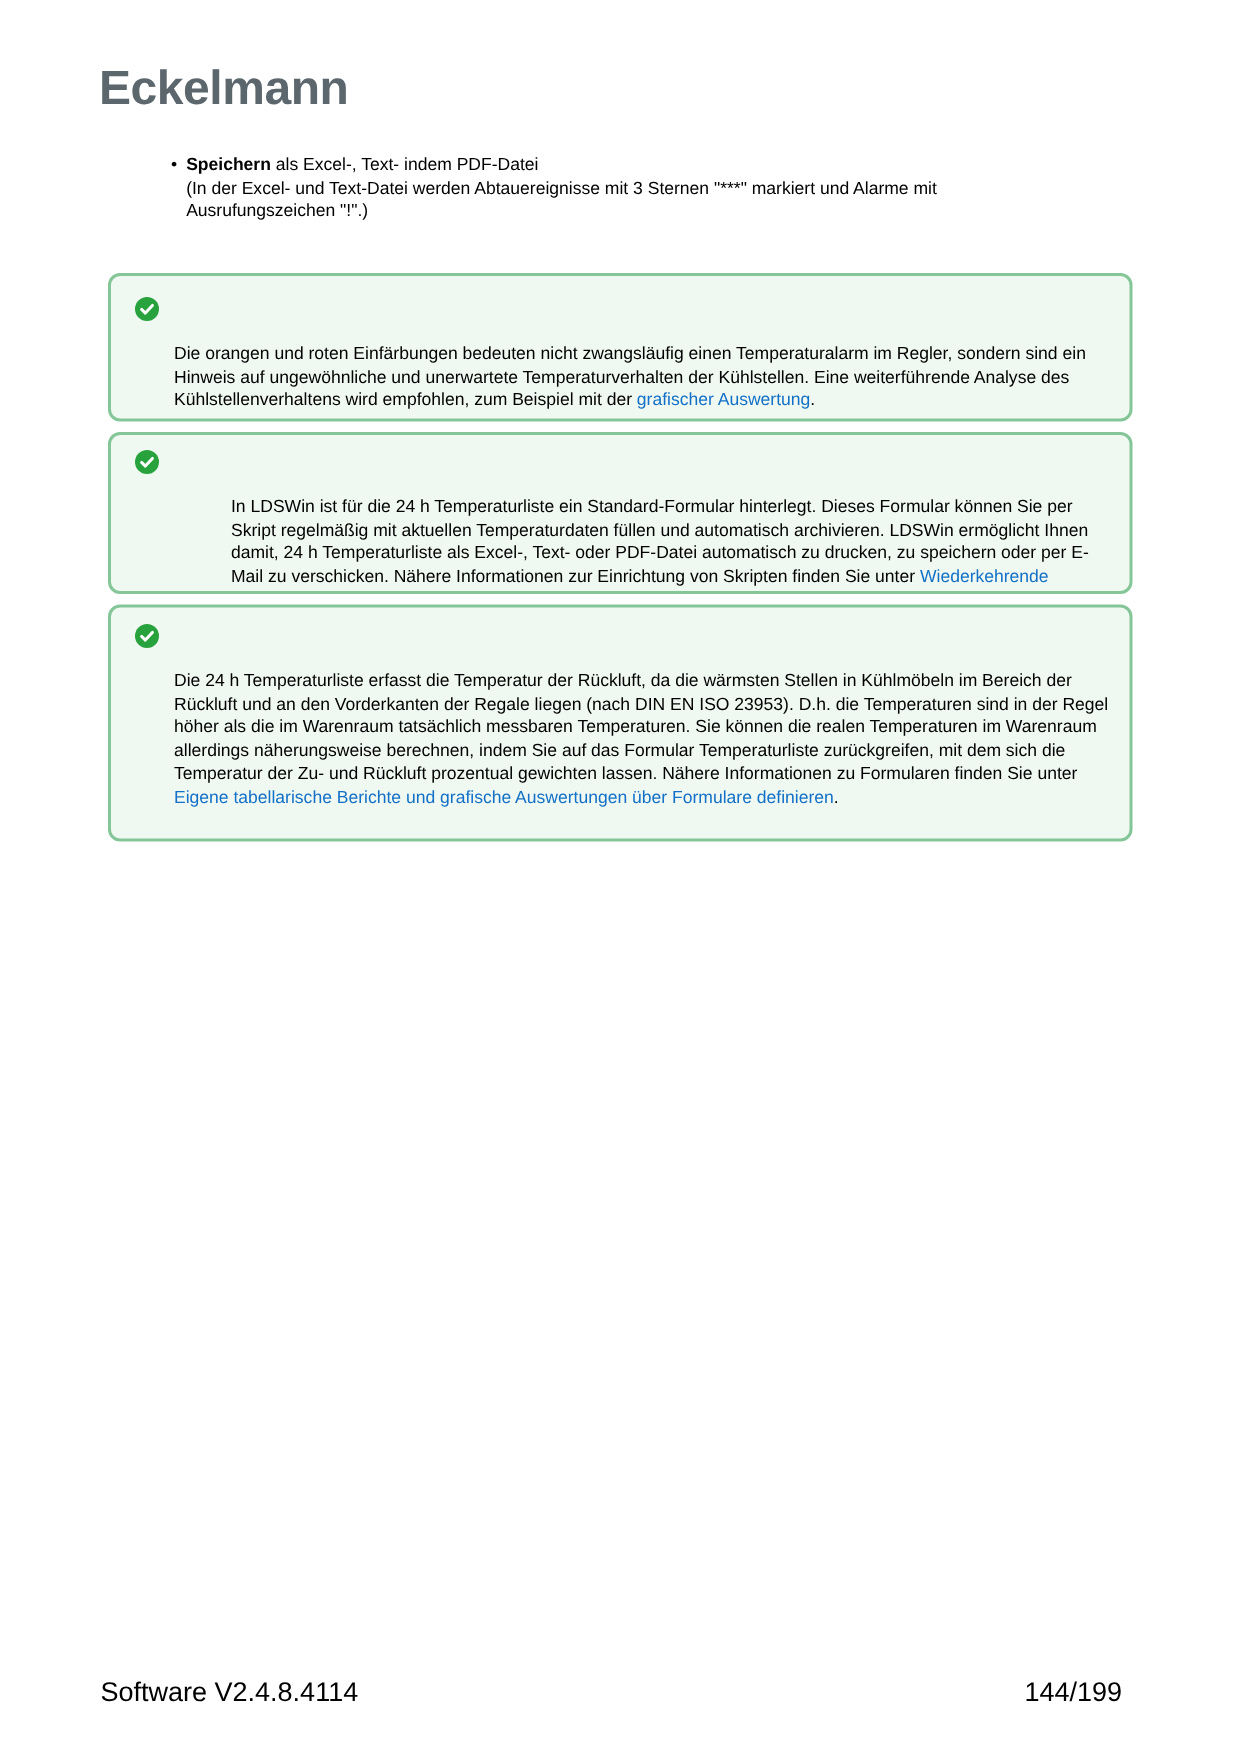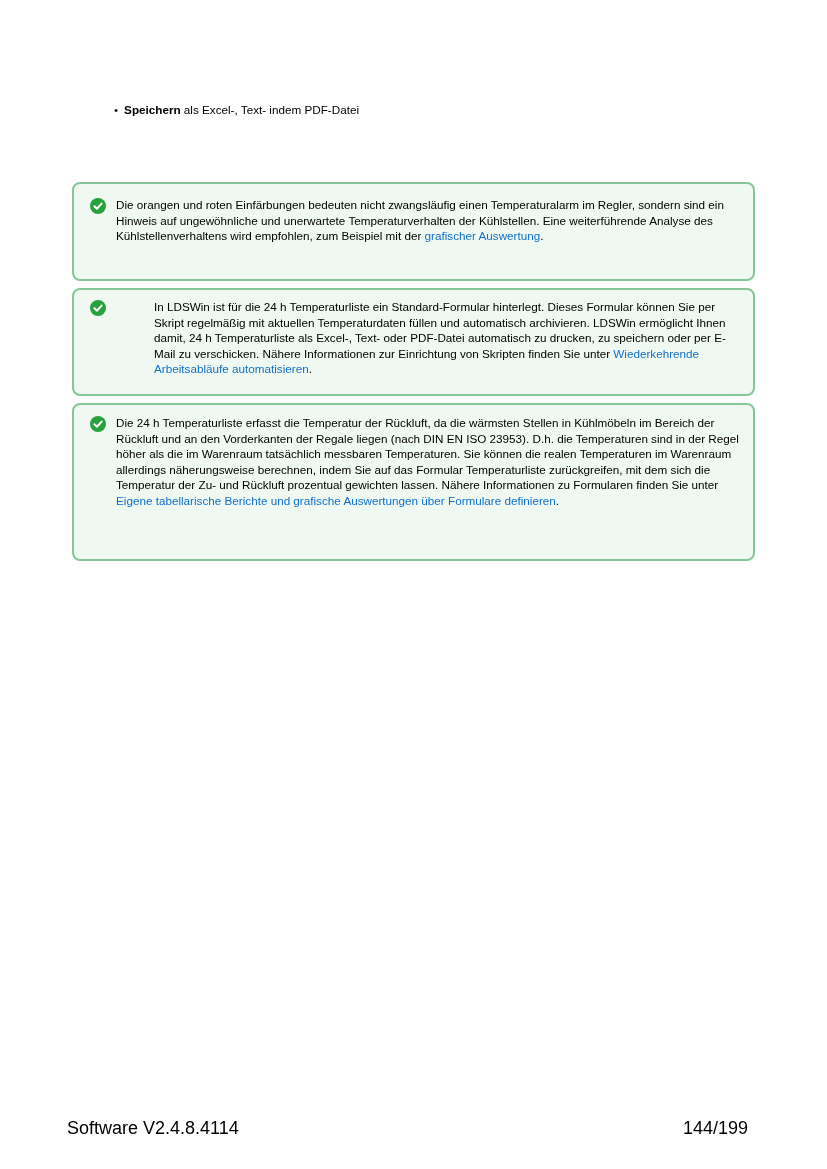--- a/index.html
+++ b/index.html
@@ -61,20 +61,21 @@
   .check-icon {
     flex: 0 0 16px;
     width: 16px;
     height: 16px;
     margin-right: 10px;
     margin-top: 1px;
   }
   .note-text {
     font-size: 11.7px;
     line-height: 15.5px;
+    margin-top: 31px;
   }
   .note-link {
     color: var(--link-blue, #1271c7);
     text-decoration: none;
     cursor: pointer;
   }
   .footer-item {
     position: absolute;
     top: 1121px;
     font-size: 18px;
@@ -82,24 +83,25 @@
   }
   .footer-left   { left: 67px; }
   .footer-center { left: 0; width: 827px; text-align: center; }
   .footer-right  { right: 79px; }
 </style>
 </head>
 <body>
 
 <div class="page">
 
+  <div class="logo">Eckelmann</div>
 
   <div class="bullet-item">
     <span class="bullet-marker">•</span>
-    <span class="bullet-text"><b>Speichern</b><span> als Excel-, Text- indem PDF-Datei</span><br></span>
+    <span class="bullet-text"><b>Speichern</b><span> als Excel-, Text- indem PDF-Datei</span><br><span>(In der Excel- und Text-Datei werden Abtauereignisse mit 3 Sternen "***" markiert und Alarme mit Ausrufungszeichen "!".)</span></span>
   </div>
 
   <div class="note note-1">
     <svg class="check-icon" viewBox="0 0 16 16">
       <circle cx="8" cy="8" r="8" fill="#27a23c"></circle>
       <path d="M4.4 8.3 L6.9 10.7 L11.6 5.6" stroke="#ffffff" stroke-width="2" fill="none" stroke-linecap="round" stroke-linejoin="round"></path>
     </svg>
     <div class="note-text"><span>Die orangen und roten Einfärbungen bedeuten nicht zwangsläufig einen Temperaturalarm im Regler, sondern sind ein Hinweis auf ungewöhnliche und unerwartete Temperaturverhalten der Kühlstellen. Eine weiterführende Analyse des Kühlstellenverhaltens wird empfohlen, zum Beispiel mit der </span><a class="note-link">grafischer Auswertung</a><span>.</span></div>
   </div>
 

